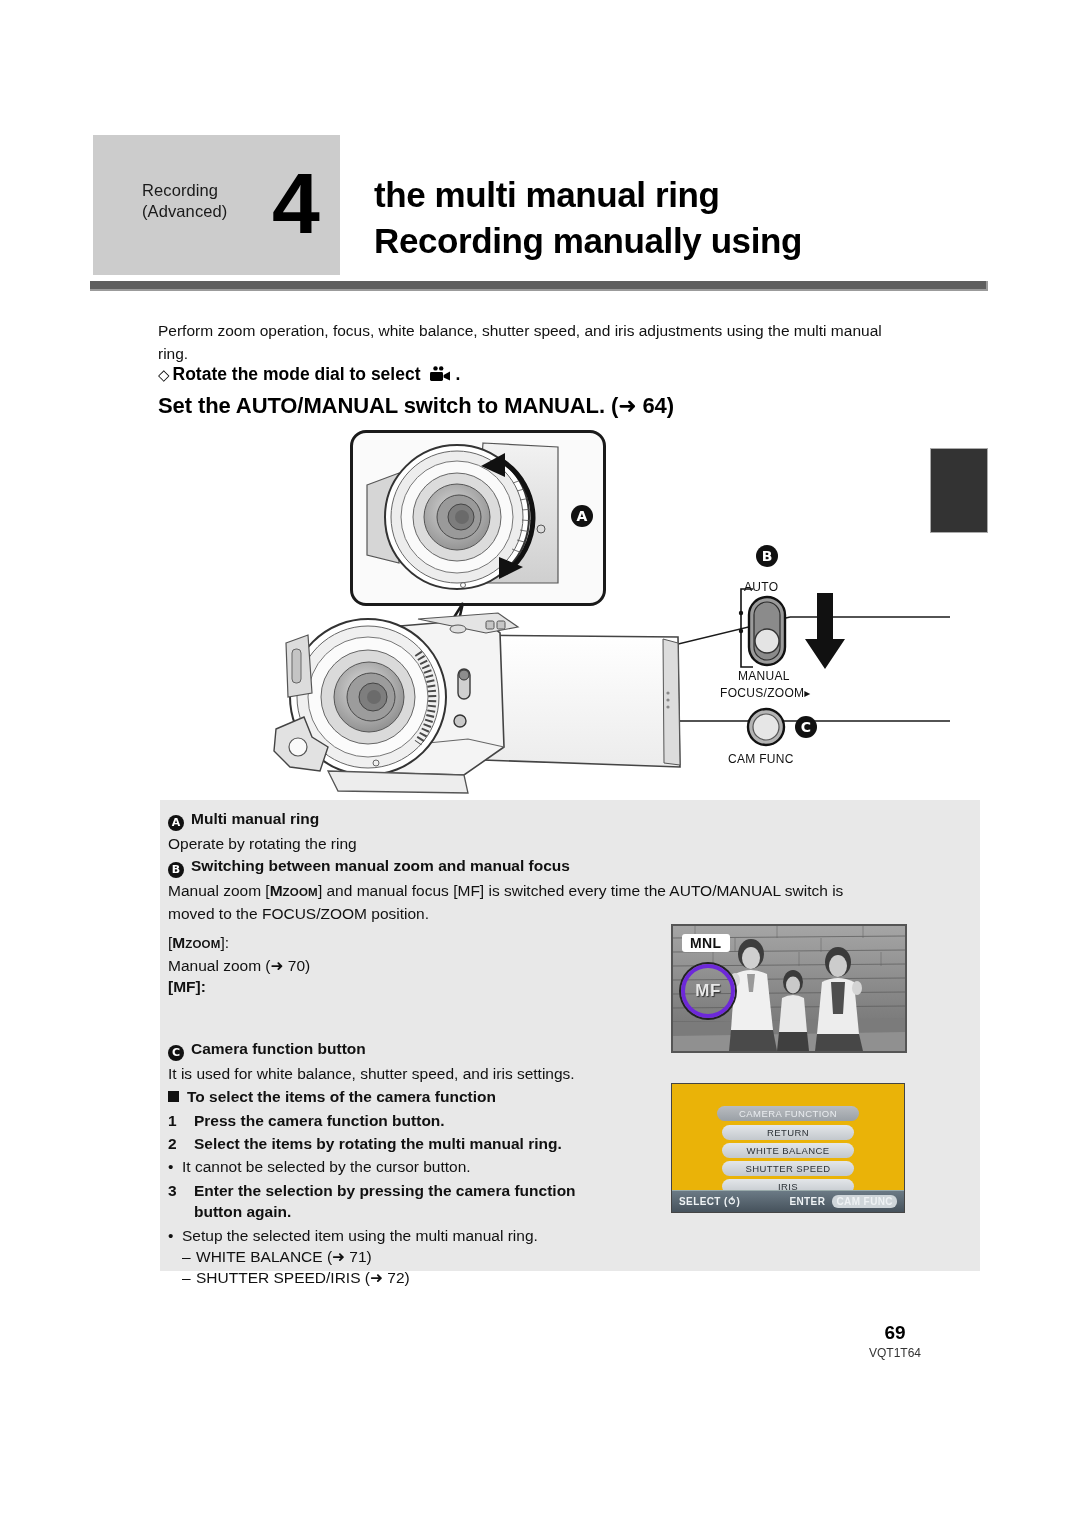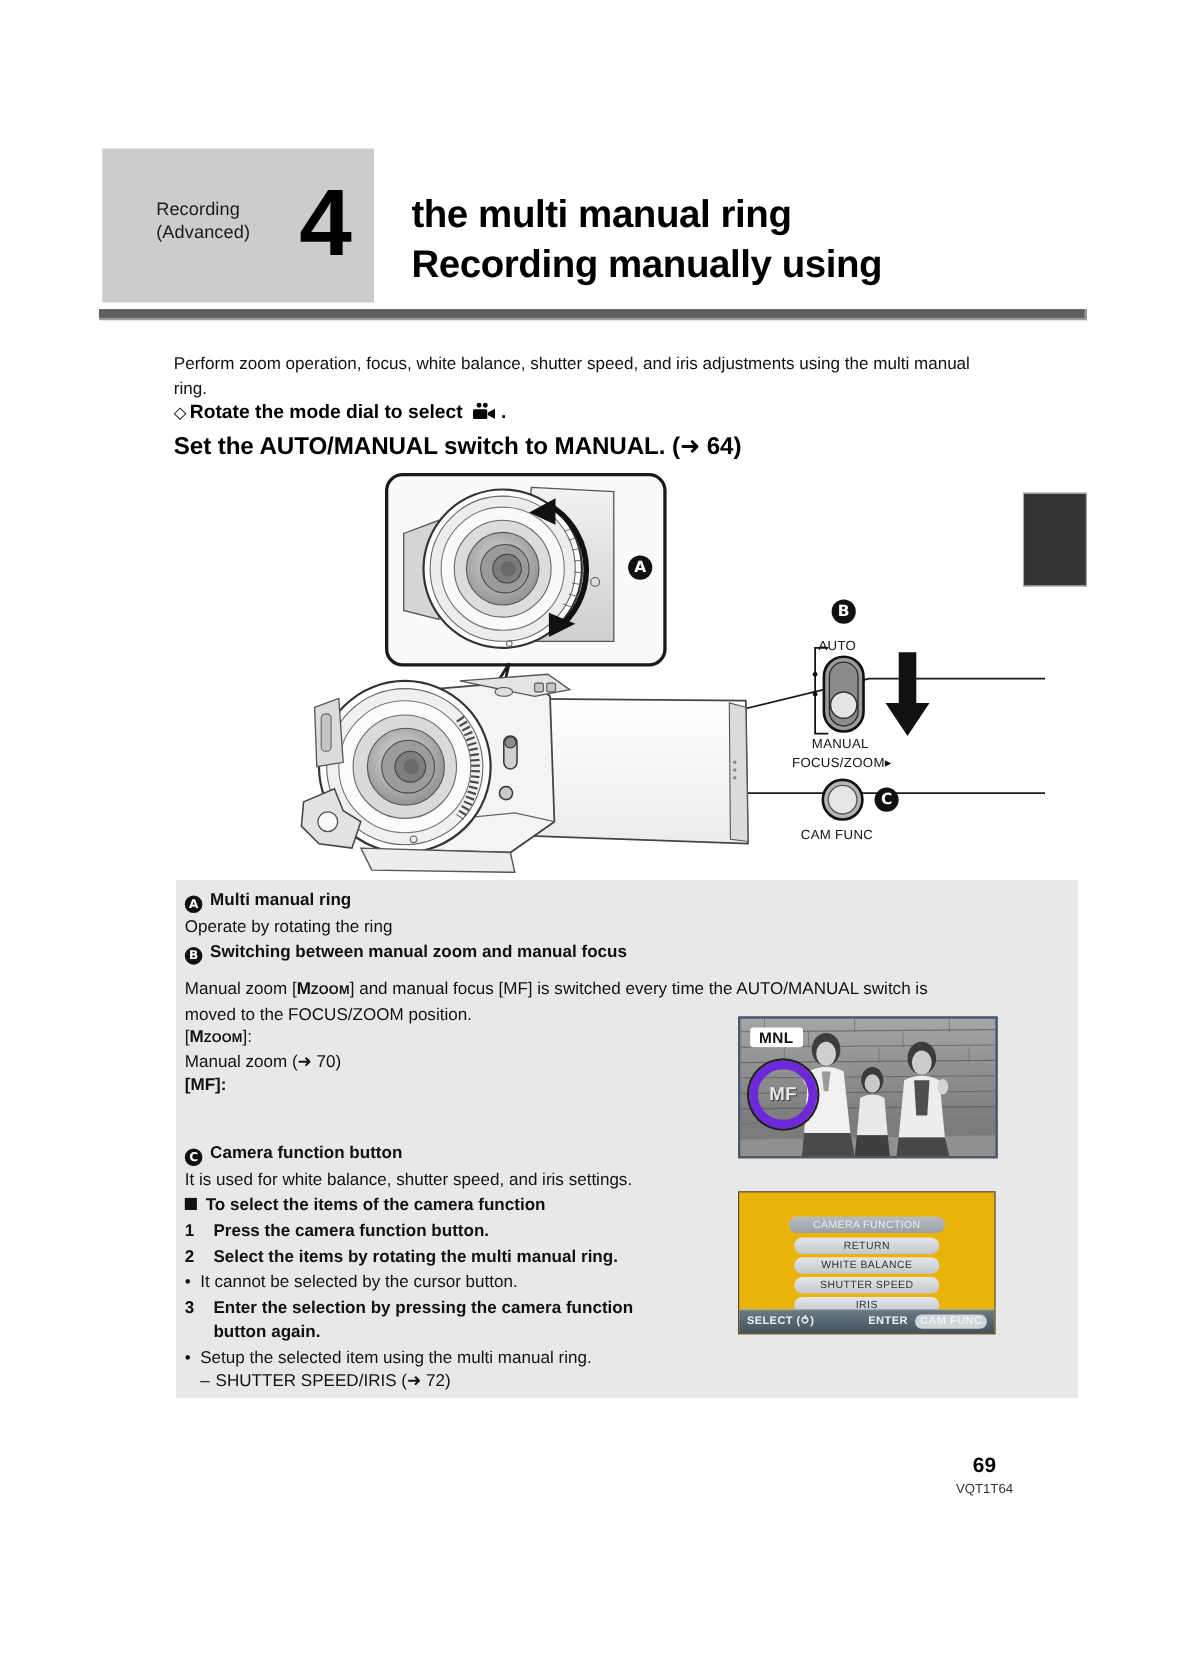--- a/index.html
+++ b/index.html
@@ -90,30 +90,30 @@
   .sq{display:inline-block;width:11px;height:11px;background:#111;margin-right:8px;vertical-align:0px;}
   .num{display:inline-block;width:26px;font-weight:bold;}
   .dot{display:inline-block;width:14px;}
   .dash{display:inline-block;width:14px;}
   .mz{font-weight:bold;}
   .mz small{font-size:11.5px;font-weight:bold;letter-spacing:.2px;}
 
   
   .photo{
     position:absolute;left:671px;top:924px;width:232px;height:125px;
-    border:2px solid #555;overflow:hidden;background:#3b82f6;
+    border:2px solid #555;overflow:hidden;background:#000000;
   }
   .mnl{
     position:absolute;left:9px;top:8px;background:#fff;color:#111;
     font-size:14px;font-weight:bold;padding:1px 8px;border-radius:3px;
     letter-spacing:.4px;z-index:4;
   }
   .mfring{
     position:absolute;left:8px;top:38px;width:46px;height:46px;border-radius:50%;
-    border:8px solid #6d28d9;box-shadow:0 0 0 2px #222;z-index:4;
+    border:4px solid #6d28d9;box-shadow:0 0 0 2px #222;z-index:4;
     display:flex;align-items:center;justify-content:center;
   }
   .mftxt{font-size:17px;font-weight:bold;color:#e8e8e8;letter-spacing:.5px;
          text-shadow:1px 1px 1px #333;}
 
   
   .lcd{
     position:absolute;left:671px;top:1083px;width:232px;height:128px;
     background:#eab308;border:1px solid #444;overflow:hidden;
   }
@@ -321,21 +321,21 @@
     <div class="ln bd">
       <span class="mark">A</span><span>Multi manual ring</span>
     </div>
     <div class="ln" style="margin-top:2px;">Operate by rotating the ring</div>
   </div>
 
   <div class="gtext" style="top:855px;width:770px;">
     <div class="ln bd">
       <span class="mark">B</span><span>Switching between manual zoom and manual focus</span>
     </div>
-    <div class="ln" style="margin-top:12px;">
+    <div class="ln" style="margin-top:2px;">
       <span>Manual zoom [</span><span class="mz"><span>M</span><small>ZOOM</small></span><span>] and manual focus [MF] is switched every time the AUTO/MANUAL switch is</span>
     </div>
     <div class="ln">moved to the FOCUS/ZOOM position.</div>
   </div>
 
   <div class="gtext" style="top:932px;">
     <div class="ln">
       <span>[</span><span class="mz"><span>M</span><small>ZOOM</small></span><span>]:</span>
     </div>
     <div class="ln">Manual zoom (➜ 70)</div>
@@ -360,20 +360,23 @@
       <span class="dot">•</span><span>It cannot be selected by the cursor button.</span>
     </div>
     <div class="ln bd" style="margin-top:3px;">
       <span class="num">3</span><span>Enter the selection by pressing the camera function</span>
     </div>
     <div class="ln bd" style="padding-left:26px;">
       <span>button again.</span>
     </div>
     <div class="ln" style="margin-top:3px;">
       <span class="dot">•</span><span>Setup the selected item using the multi manual ring.</span>
+    </div>
+    <div class="ln" style="padding-left:14px;">
+      <span class="dash">–</span><span>WHITE BALANCE (➜ 71)</span>
     </div>
     <div class="ln" style="padding-left:14px;">
       <span class="dash">–</span><span>SHUTTER SPEED/IRIS (➜ 72)</span>
     </div>
   </div>
 
   <div class="photo">
     <svg width="232" height="125" viewBox="0 0 232 125" aria-hidden="true">
       <defs>
         <linearGradient id="brick" x1="0" y1="0" x2="0" y2="1">

